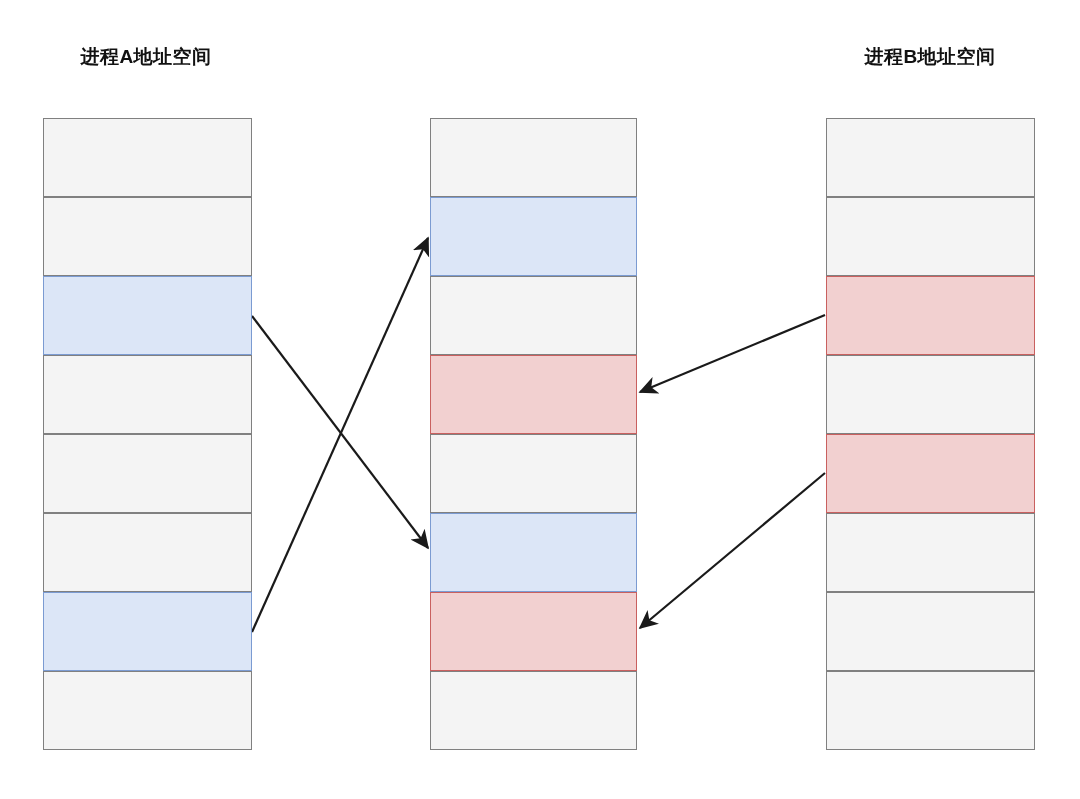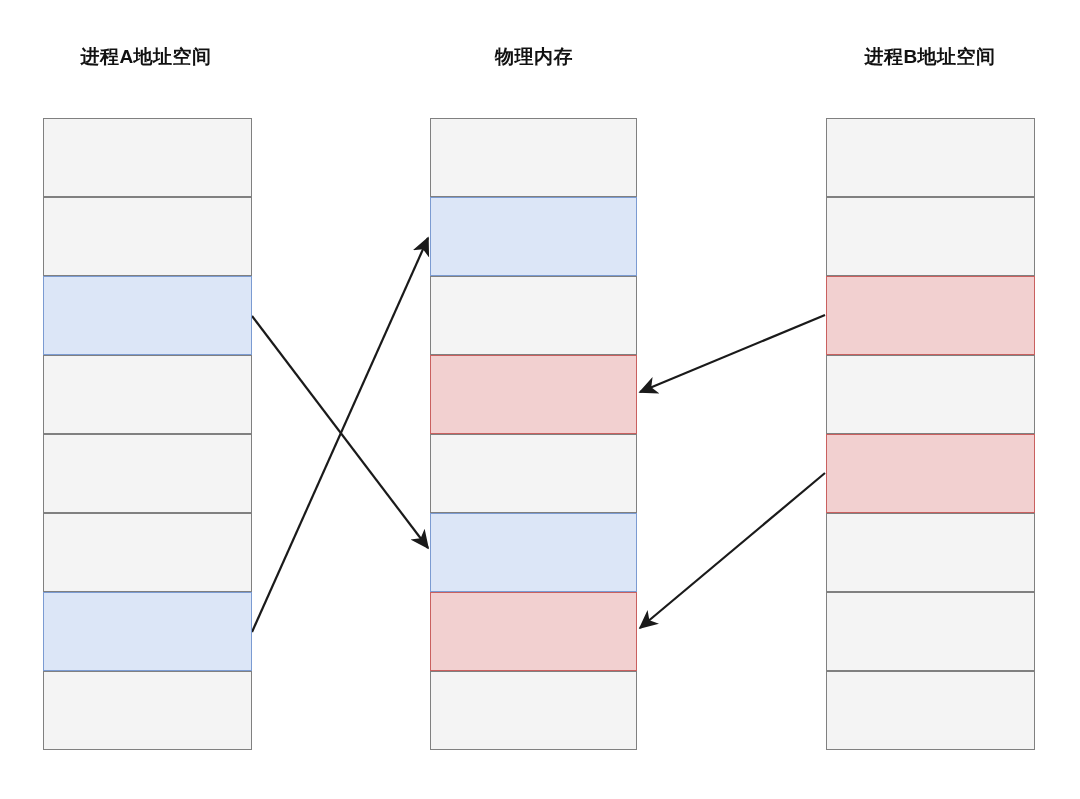--- a/index.html
+++ b/index.html
@@ -48,21 +48,20 @@
     width:1080px;height:799px;
     pointer-events:none;
   }
 </style>
 </head>
 <body>
 
 <div id="stage">
 
   <div class="col-title" id="title-0" style="left: -54px; top: 44px; width: 400px;">进程A地址空间</div>
-  <div class="col-title" id="title-1" style="left: 334px; top: 44px; width: 400px;">物理内存</div>
   <div class="col-title" id="title-2" style="left: 730px; top: 44px; width: 400px;">进程B地址空间</div>
 
   <div class="column" id="col-0" style="left: 43px; top: 118px; width: 209px; height: 632px;">
       <div class="cell" style="left: 0px; top: 0px; width: 209px; height: 79px; z-index: 1;"></div>
       <div class="cell" style="left: 0px; top: 79px; width: 209px; height: 79px; z-index: 1;"></div>
       <div class="cell blue" style="left: 0px; top: 158px; width: 209px; height: 79px; z-index: 2;"></div>
       <div class="cell" style="left: 0px; top: 237px; width: 209px; height: 79px; z-index: 1;"></div>
       <div class="cell" style="left: 0px; top: 316px; width: 209px; height: 79px; z-index: 1;"></div>
       <div class="cell" style="left: 0px; top: 395px; width: 209px; height: 79px; z-index: 1;"></div>
       <div class="cell blue" style="left: 0px; top: 474px; width: 209px; height: 79px; z-index: 2;"></div>

